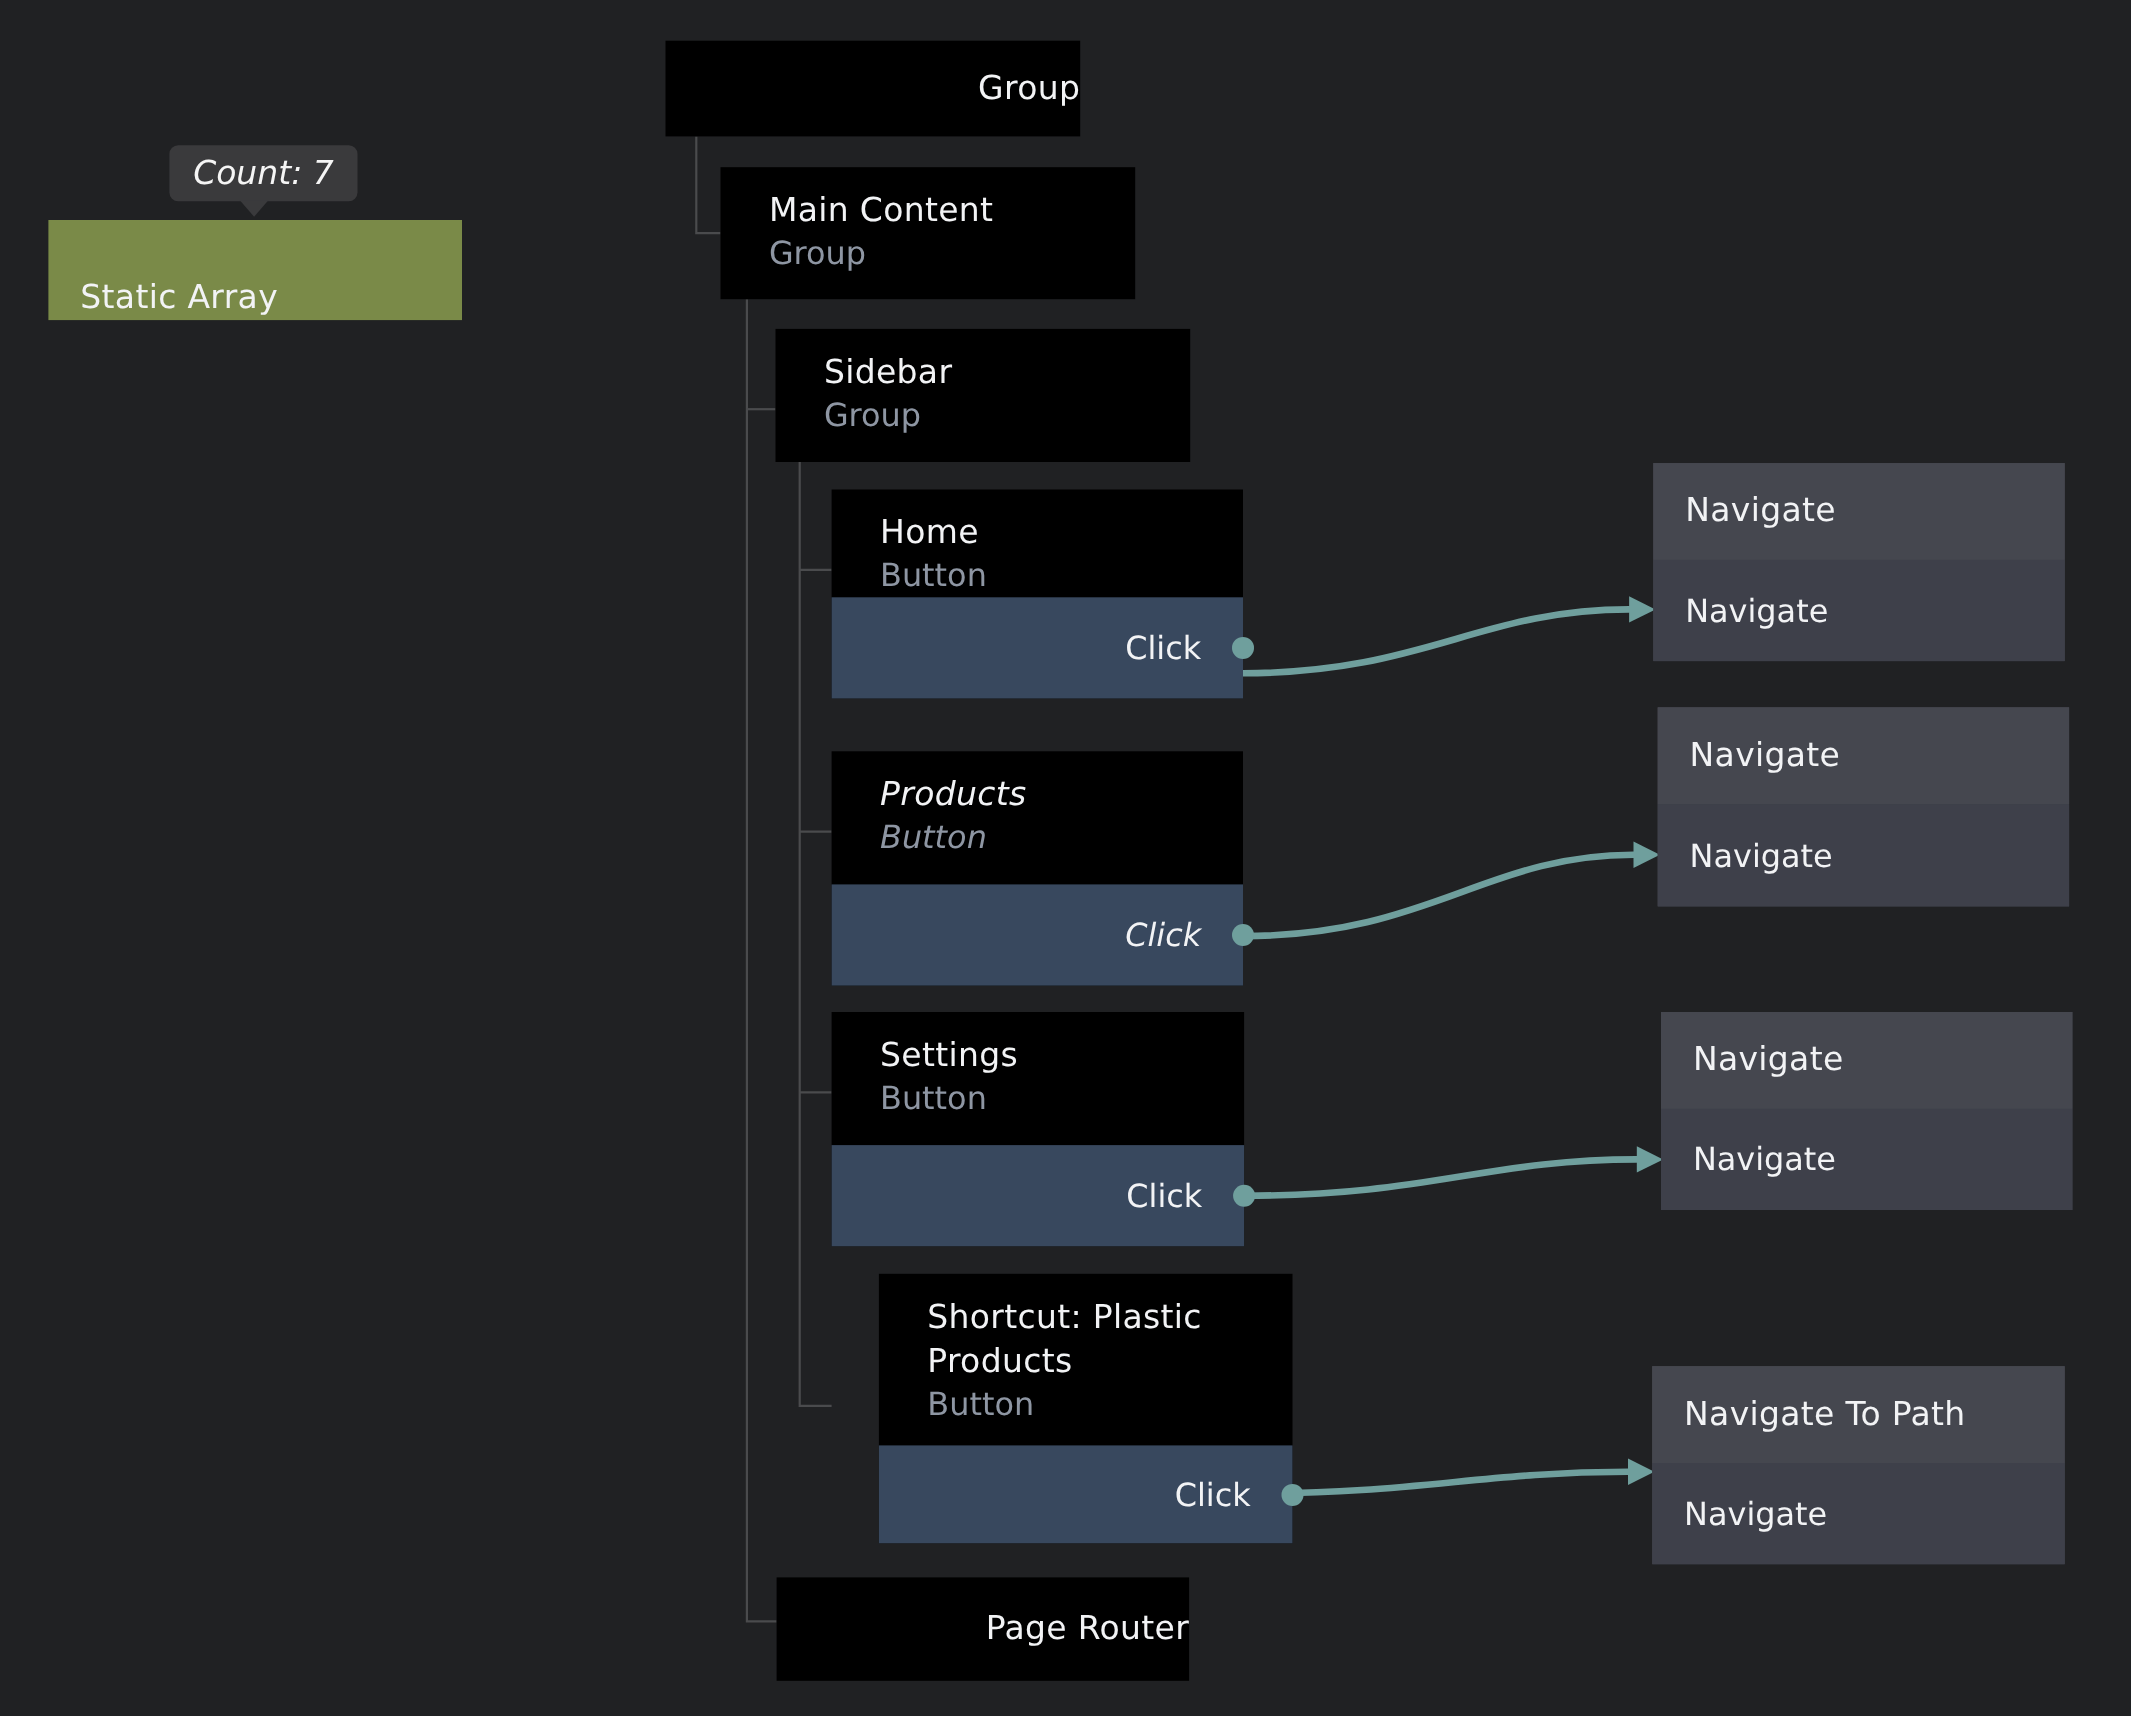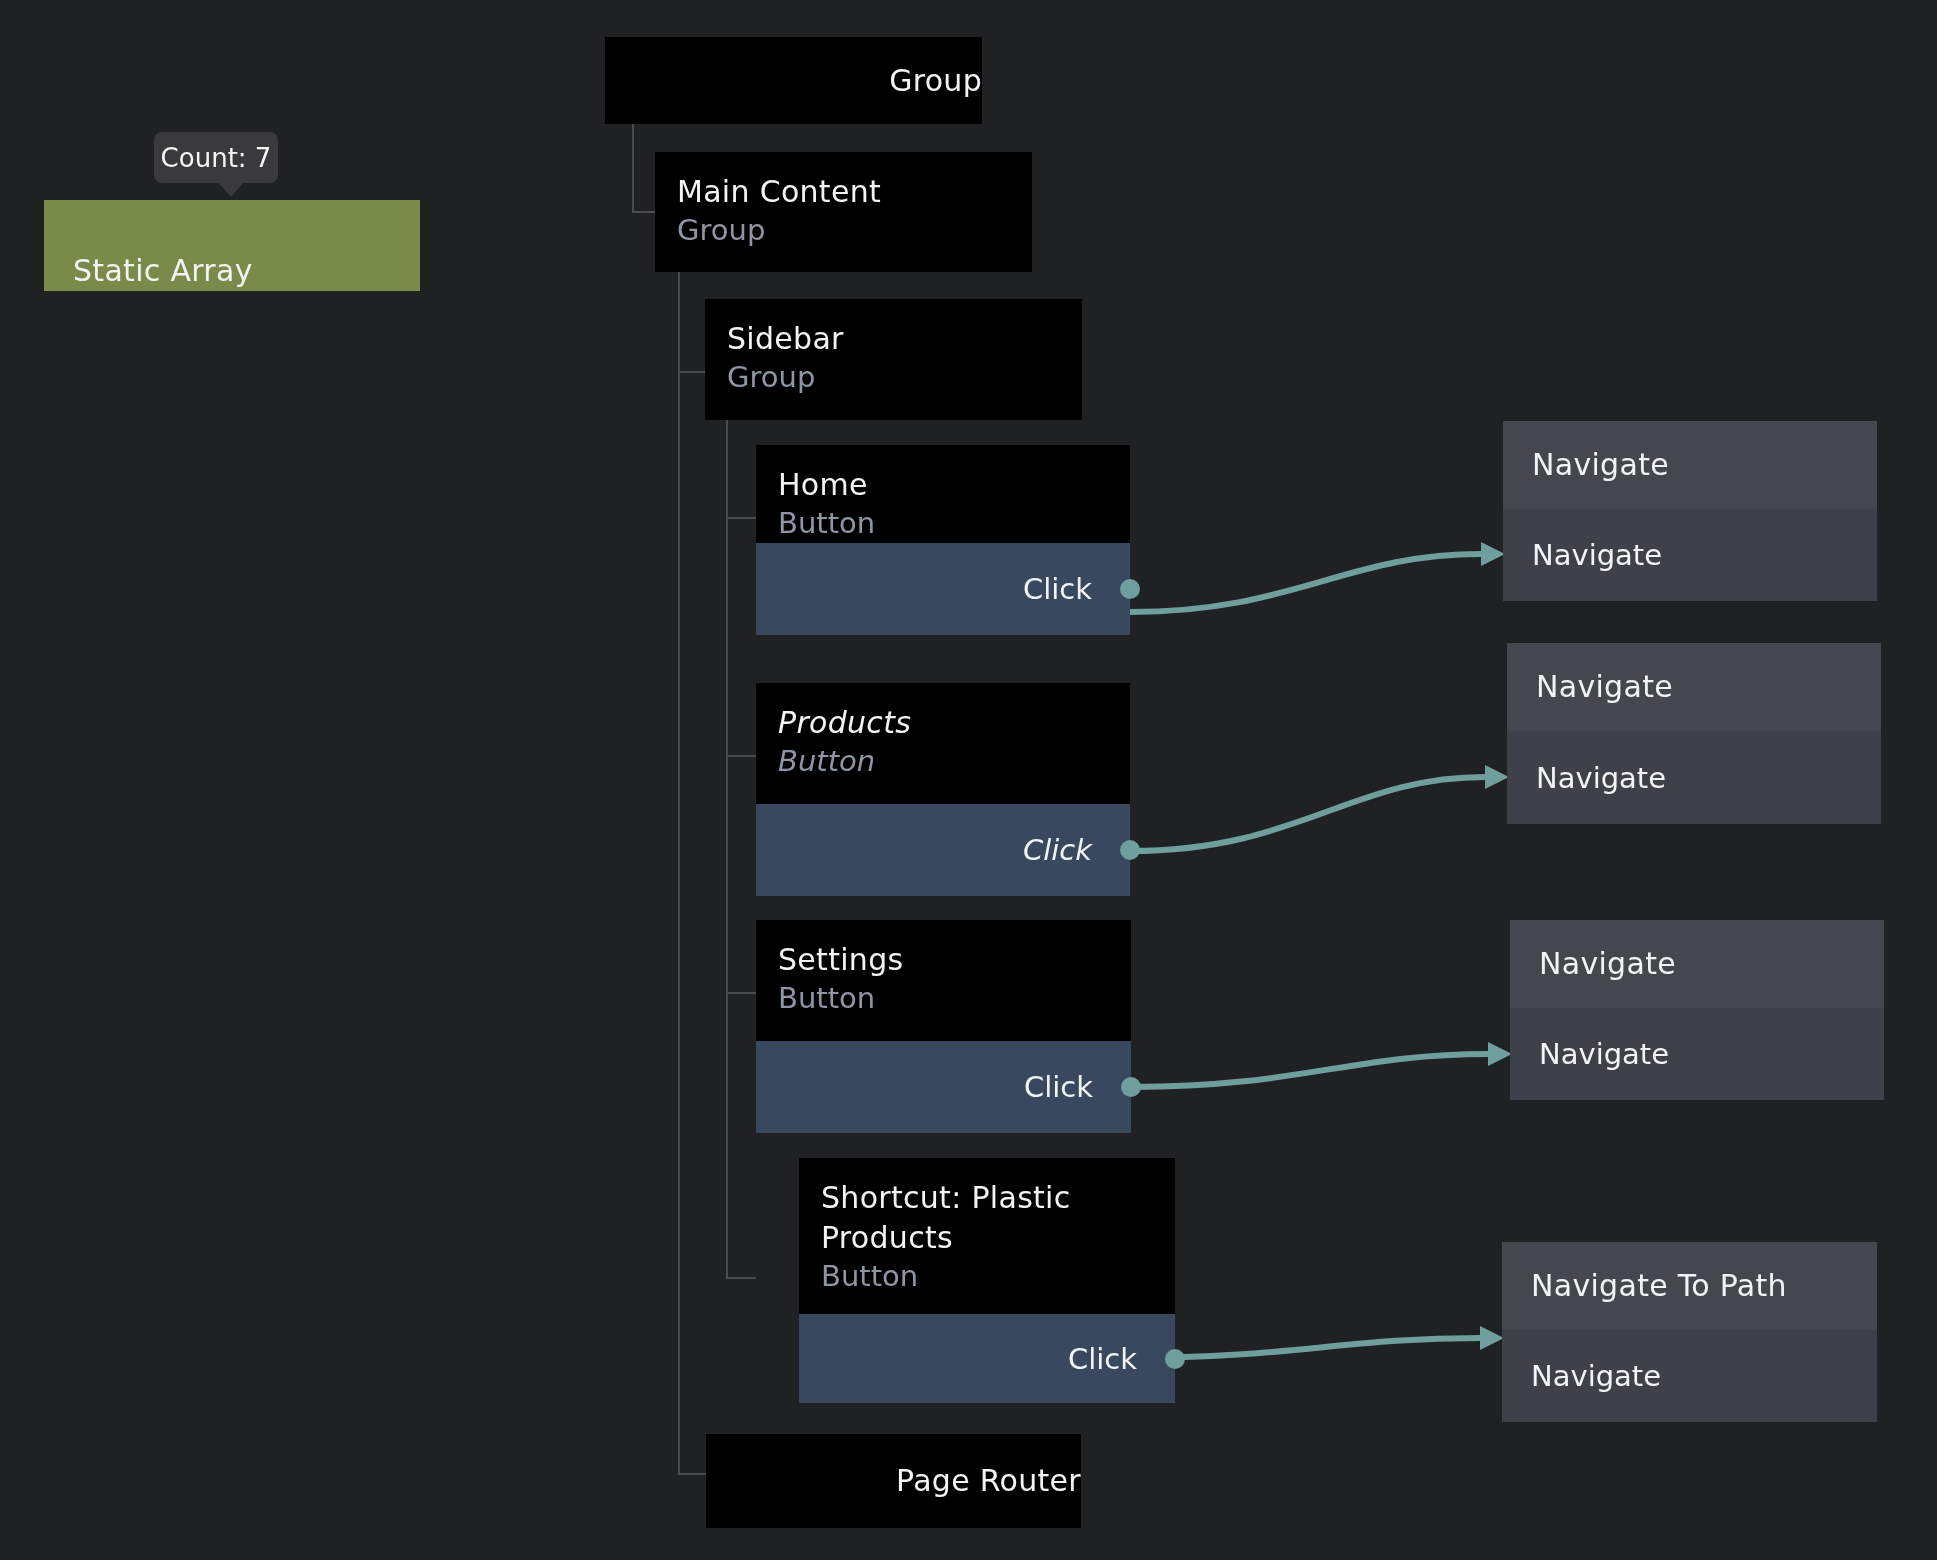--- a/index.html
+++ b/index.html
@@ -42,21 +42,21 @@
     line-height: 40px;
     color: #F2F3F5;
     letter-spacing: 0.3px;
   }
   .subtitle {
     font-size: 29px;
     line-height: 37px;
     color: #8E96A3;
   }
   .head {
-    padding: 20px 30px 0 22px;
+    padding: 20px 30px 0 44px;
   }
   
   .port-out {
     position: absolute;
     left: 0; right: 0; bottom: 0;
     height: 92px;
     background: #38485E;
     display: flex;
     align-items: center;
     justify-content: flex-end;
@@ -109,29 +109,30 @@
   #n-nav1       { left: 1503px; top: 421px;  width: 374px; height: 180px; }
   #n-nav2       { left: 1507px; top: 643px;  width: 374px; height: 181px; }
   #n-nav3       { left: 1510px; top: 920px;  width: 374px; height: 180px; }
   #n-nav4       { left: 1502px; top: 1242px; width: 375px; height: 180px; }
   #n-static     { left: 44px;   top: 200px;  width: 376px; height: 91px; align-items: flex-end;  }
 
   
   #tooltip {
     position: absolute;
     left: 154px; top: 132px;
-    width: 124px; height: 51px;
+    width: 171px; height: 51px;
     background: #3A3A3C;
     border-radius: 8px;
     z-index: 3;
     display: flex;
     align-items: center;
     justify-content: center;
-    font-size: 26px;
+    font-size: 30px;
     color: #F5F5F5;
+    font-style: italic;
   }
   #tooltip-arrow {
     position: absolute;
     left: 218px; top: 182px;
     width: 0; height: 0;
     border-left: 13px solid transparent;
     border-right: 13px solid transparent;
     border-top: 15px solid #3A3A3C;
     z-index: 3;
   }

